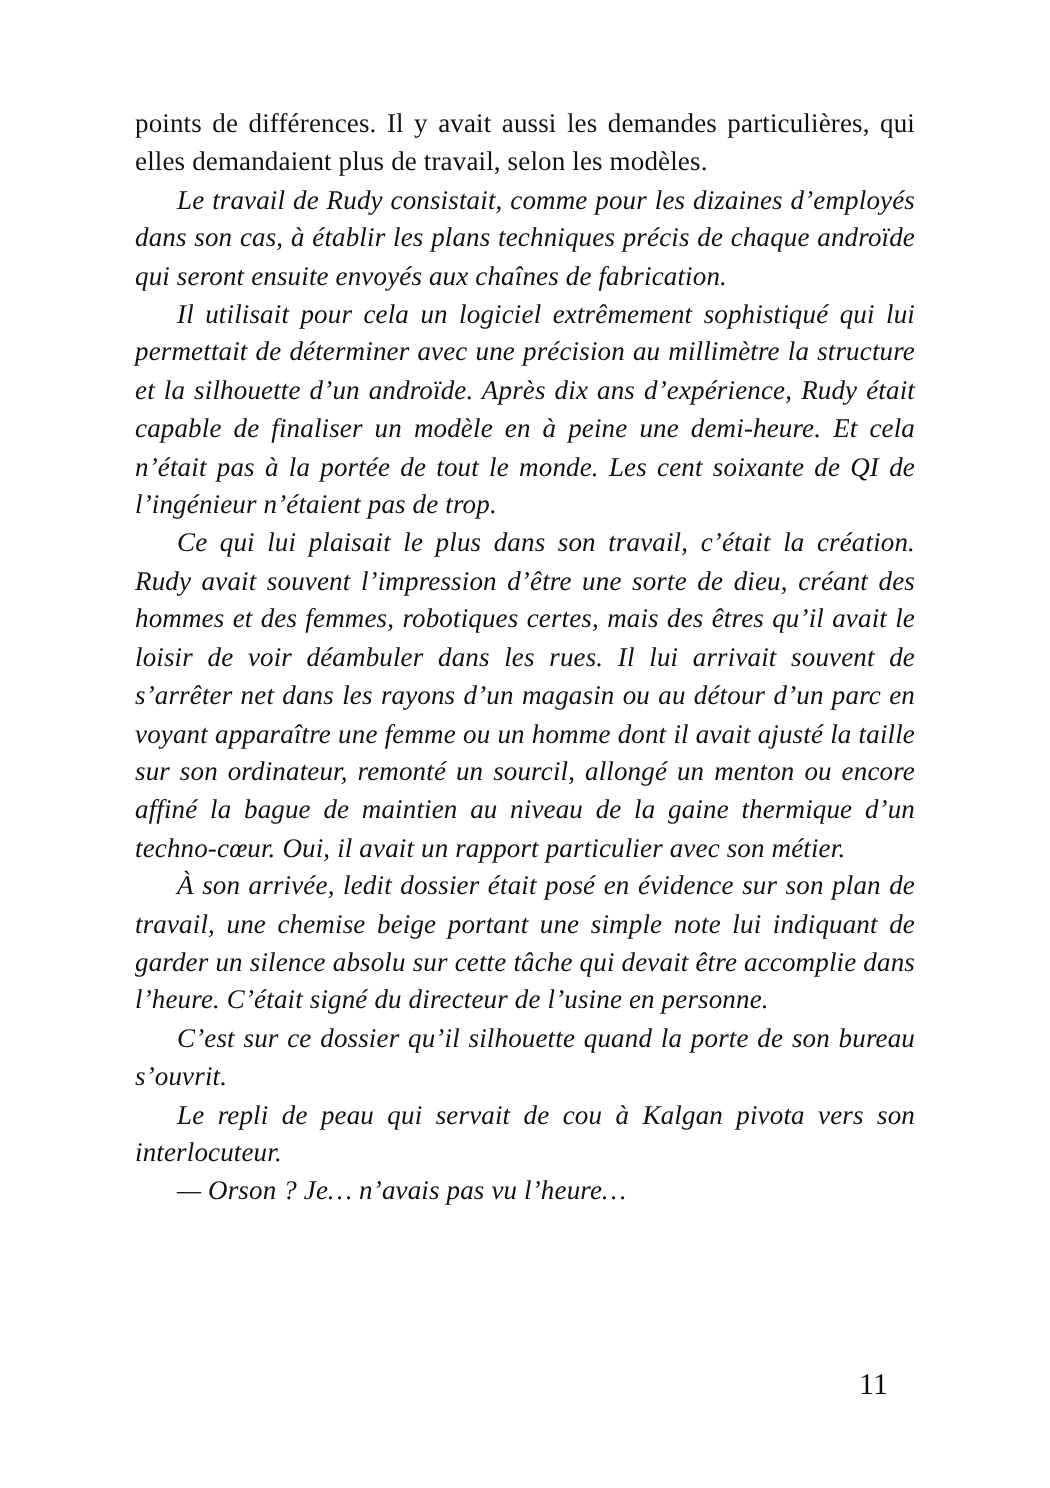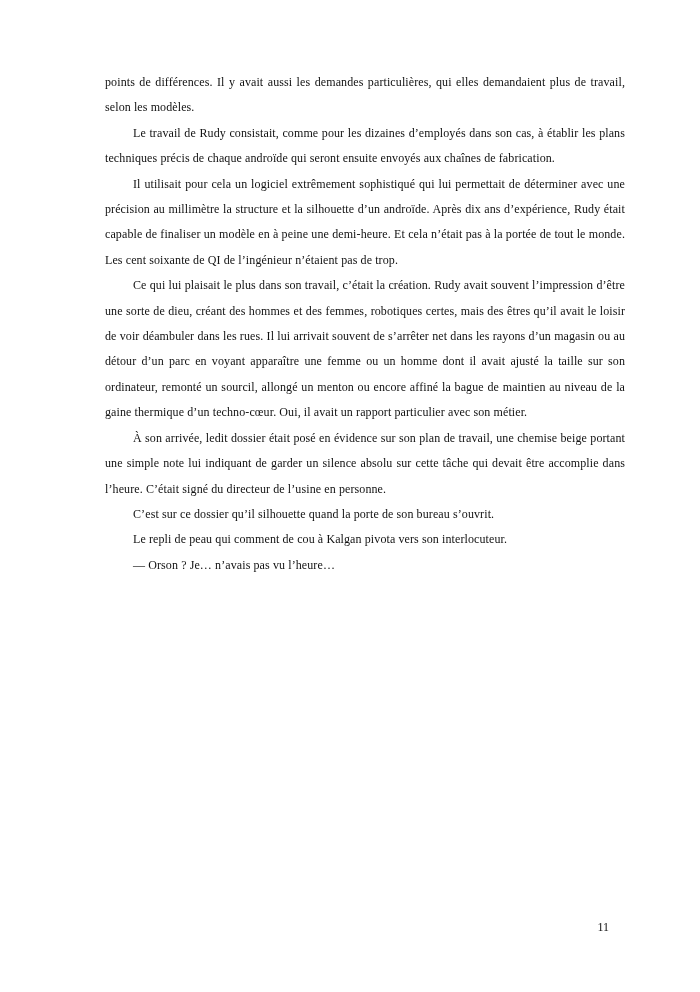--- a/index.html
+++ b/index.html
@@ -19,50 +19,51 @@
     position: absolute;
     top: 0;
     left: 0;
     width: 700px;
     height: 992px;
     background: #ffffff;
   }
   .text-block {
     position: absolute;
     top: 70px;
-    left: 105px;
+    left: 90px;
     width: 520px;
-    font-size: 12px;
+    font-size: 18px;
     line-height: 25.4px;
     text-align: justify;
     letter-spacing: 0.1px;
   }
   .text-block p {
     margin: 0;
     padding: 0;
   }
   .text-block p.indent {
     text-indent: 28px;
+    font-style: italic;
   }
   .page-number {
     position: absolute;
     bottom: 57px;
-    right: 91px;
-    font-size: 12px;
+    right: 108px;
+    font-size: 20px;
     color: #111111;
   }
 </style>
 </head>
 <body>
 
 <div class="book-page">
   <div class="text-block">
     <p class="para">points de différences. Il y avait aussi les demandes particulières, qui elles demandaient plus de travail, selon les modèles.</p>
     <p class="para indent">Le travail de Rudy consistait, comme pour les dizaines d’employés dans son cas, à établir les plans techniques précis de chaque androïde qui seront ensuite envoyés aux chaînes de fabrication.</p>
     <p class="para indent">Il utilisait pour cela un logiciel extrêmement sophistiqué qui lui permettait de déterminer avec une précision au millimètre la structure et la silhouette d’un androïde. Après dix ans d’expérience, Rudy était capable de finaliser un modèle en à peine une demi-heure. Et cela n’était pas à la portée de tout le monde. Les cent soixante de QI de l’ingénieur n’étaient pas de trop.</p>
     <p class="para indent">Ce qui lui plaisait le plus dans son travail, c’était la création. Rudy avait souvent l’impression d’être une sorte de dieu, créant des hommes et des femmes, robotiques certes, mais des êtres qu’il avait le loisir de voir déambuler dans les rues. Il lui arrivait souvent de s’arrêter net dans les rayons d’un magasin ou au détour d’un parc en voyant apparaître une femme ou un homme dont il avait ajusté la taille sur son ordinateur, remonté un sourcil, allongé un menton ou encore affiné la bague de maintien au niveau de la gaine thermique d’un techno-cœur. Oui, il avait un rapport particulier avec son métier.</p>
     <p class="para indent">À son arrivée, ledit dossier était posé en évidence sur son plan de travail, une chemise beige portant une simple note lui indiquant de garder un silence absolu sur cette tâche qui devait être accomplie dans l’heure. C’était signé du directeur de l’usine en personne.</p>
     <p class="para indent">C’est sur ce dossier qu’il silhouette quand la porte de son bureau s’ouvrit.</p>
-    <p class="para indent">Le repli de peau qui comment de cou à Kalgan pivota vers son interlocuteur.</p>
+    <p class="para indent">Le repli de peau qui servait de cou à Kalgan pivota vers son interlocuteur.</p>
     <p class="para indent">— Orson ? Je… n’avais pas vu l’heure…</p>
   </div>
   <div class="page-number">11</div>
 </div>
 
 </body></html>

